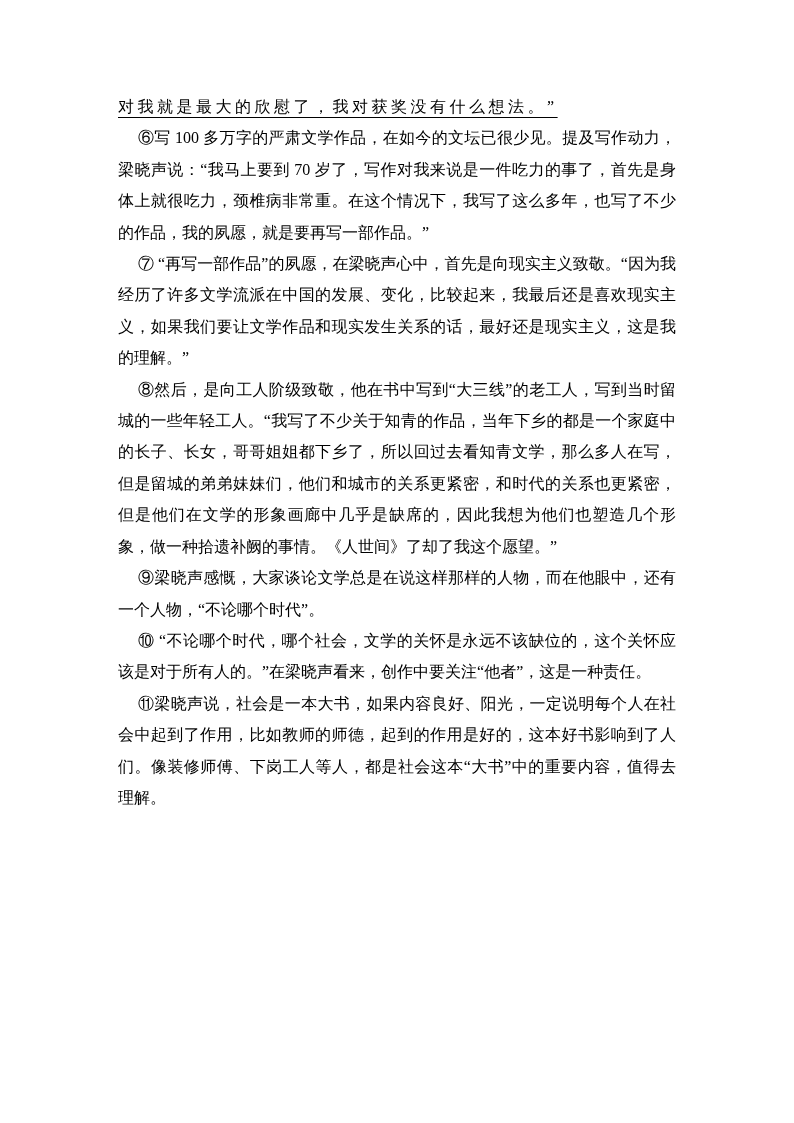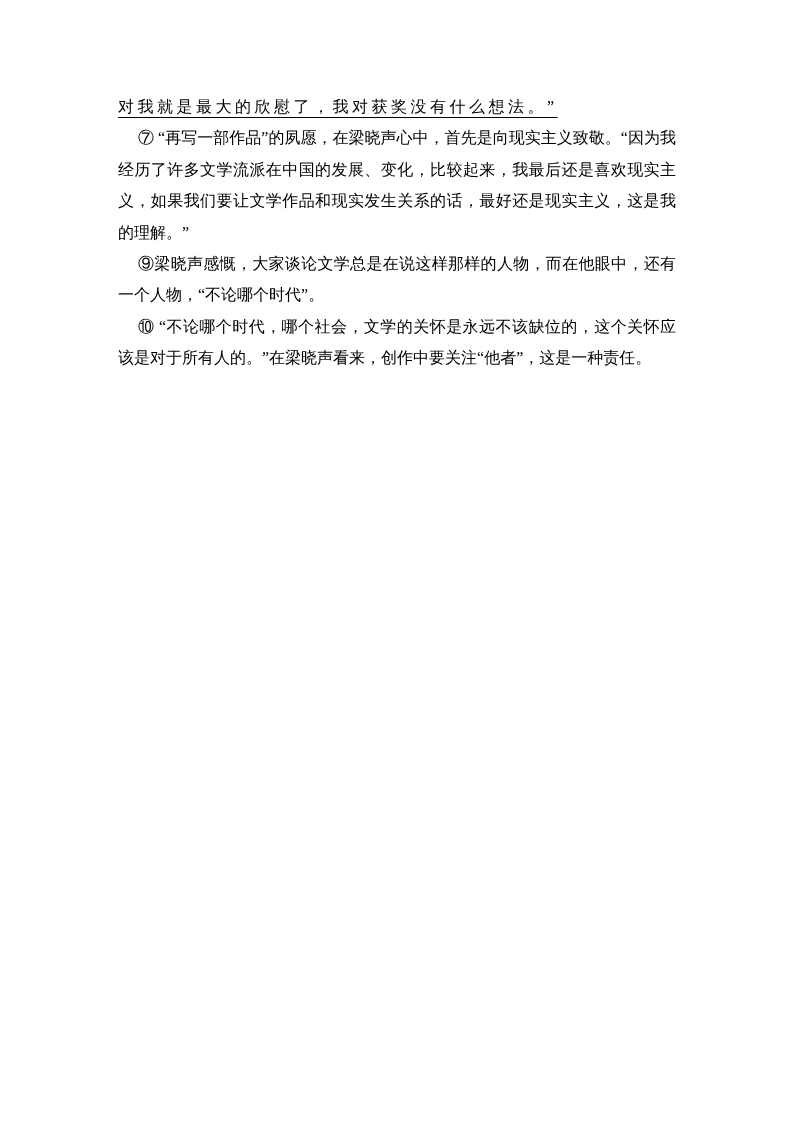--- a/index.html
+++ b/index.html
@@ -36,16 +36,19 @@
   }
   .para {
     text-indent: 20px;
   }
 </style>
 </head>
 <body>
 
 <div class="page">
   <p class="cont-line"><span class="u">对我就是最大的欣慰了，我对获奖没有什么想法。”</span></p>
+  <p class="para">⑥写 100 多万字的严肃文学作品，在如今的文坛已很少见。提及写作动力，梁晓声说：“我马上要到 70 岁了，写作对我来说是一件吃力的事了，首先是身体上就很吃力，颈椎病非常重。在这个情况下，我写了这么多年，也写了不少的作品，我的夙愿，就是要再写一部作品。”</p>
   <p class="para">⑦ “再写一部作品”的夙愿，在梁晓声心中，首先是向现实主义致敬。“因为我经历了许多文学流派在中国的发展、变化，比较起来，我最后还是喜欢现实主义，如果我们要让文学作品和现实发生关系的话，最好还是现实主义，这是我的理解。”</p>
+  <p class="para">⑧然后，是向工人阶级致敬，他在书中写到“大三线”的老工人，写到当时留城的一些年轻工人。“我写了不少关于知青的作品，当年下乡的都是一个家庭中的长子、长女，哥哥姐姐都下乡了，所以回过去看知青文学，那么多人在写，但是留城的弟弟妹妹们，他们和城市的关系更紧密，和时代的关系也更紧密，但是他们在文学的形象画廊中几乎是缺席的，因此我想为他们也塑造几个形象，做一种拾遗补阙的事情。《人世间》了却了我这个愿望。”</p>
   <p class="para">⑨梁晓声感慨，大家谈论文学总是在说这样那样的人物，而在他眼中，还有一个人物，“不论哪个时代”。</p>
   <p class="para">⑩ “不论哪个时代，哪个社会，文学的关怀是永远不该缺位的，这个关怀应该是对于所有人的。”在梁晓声看来，创作中要关注“他者”，这是一种责任。</p>
+  <p class="para">⑪梁晓声说，社会是一本大书，如果内容良好、阳光，一定说明每个人在社会中起到了作用，比如教师的师德，起到的作用是好的，这本好书影响到了人们。像装修师傅、下岗工人等人，都是社会这本“大书”中的重要内容，值得去理解。</p>
 </div>
 
 </body></html>

